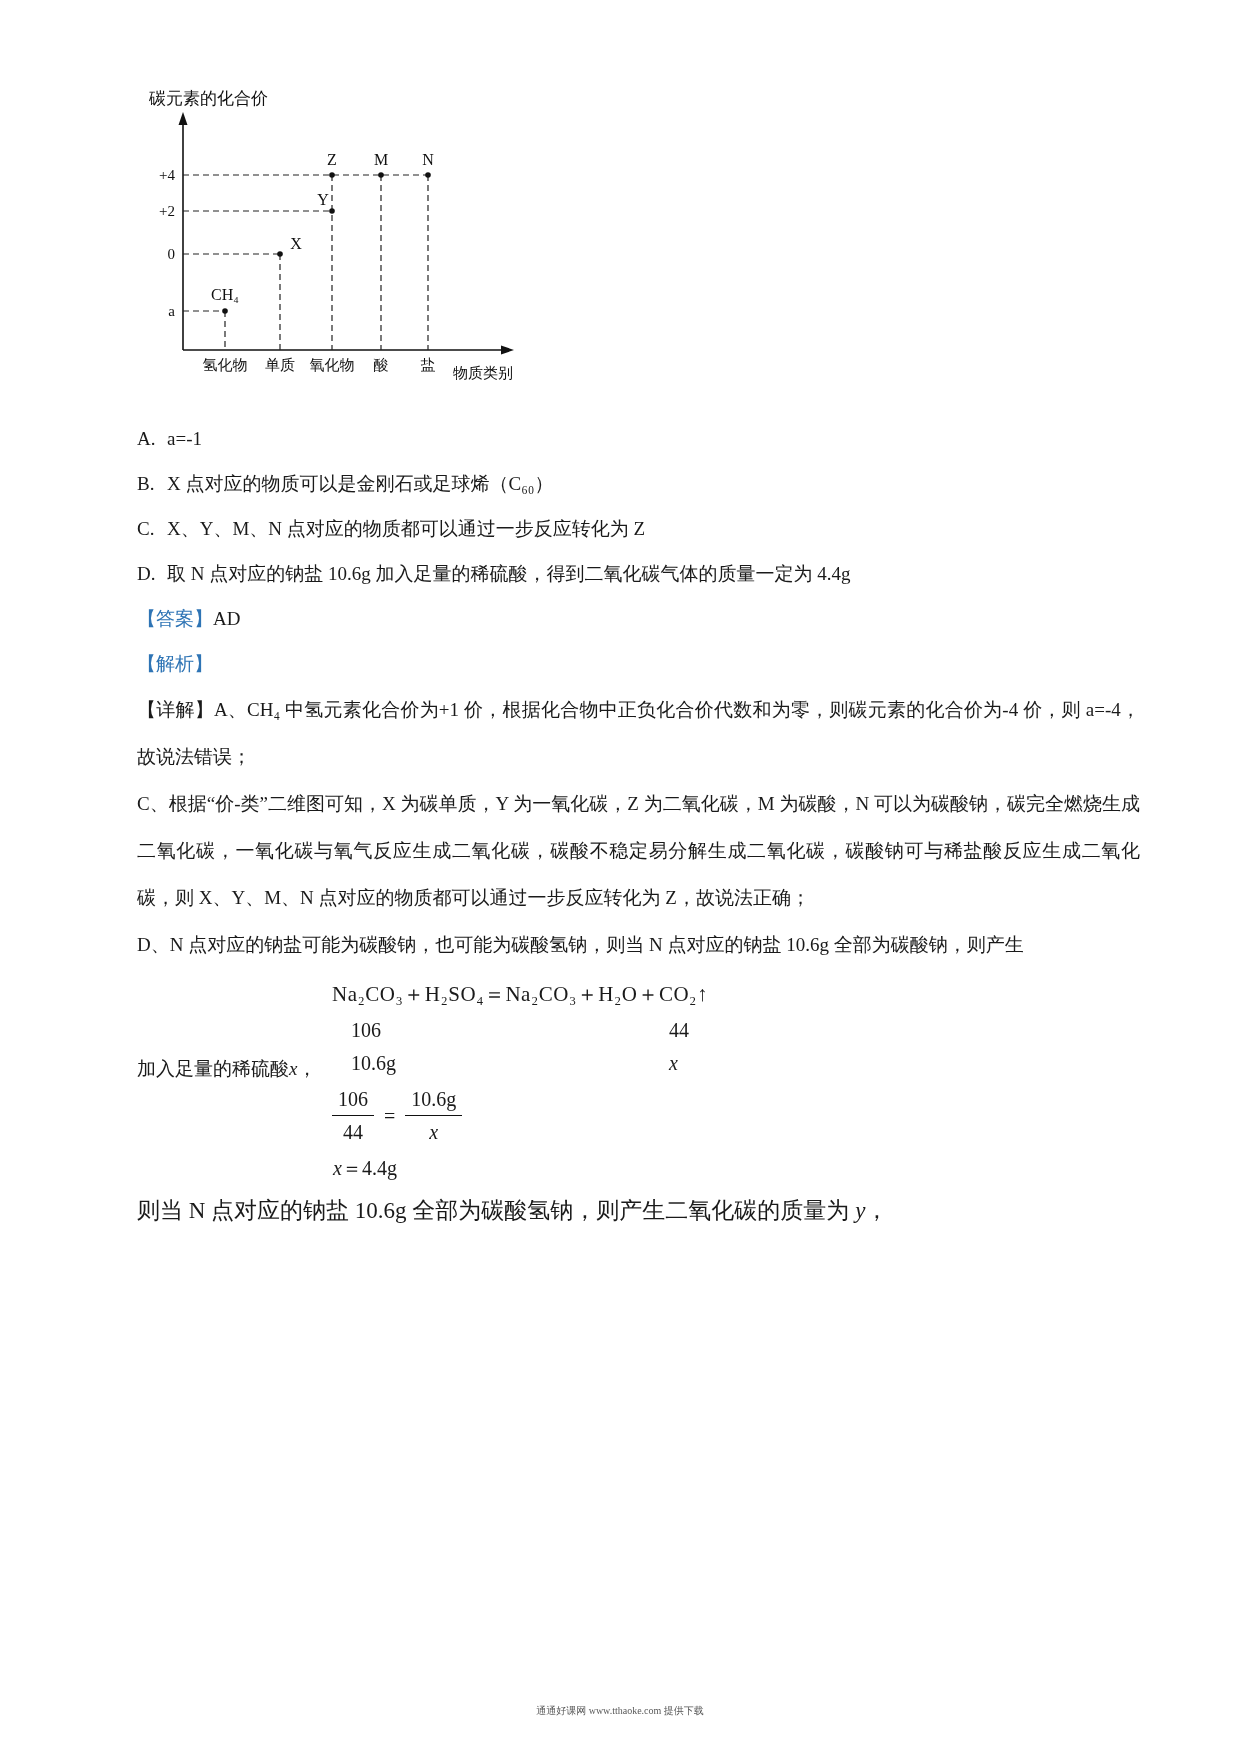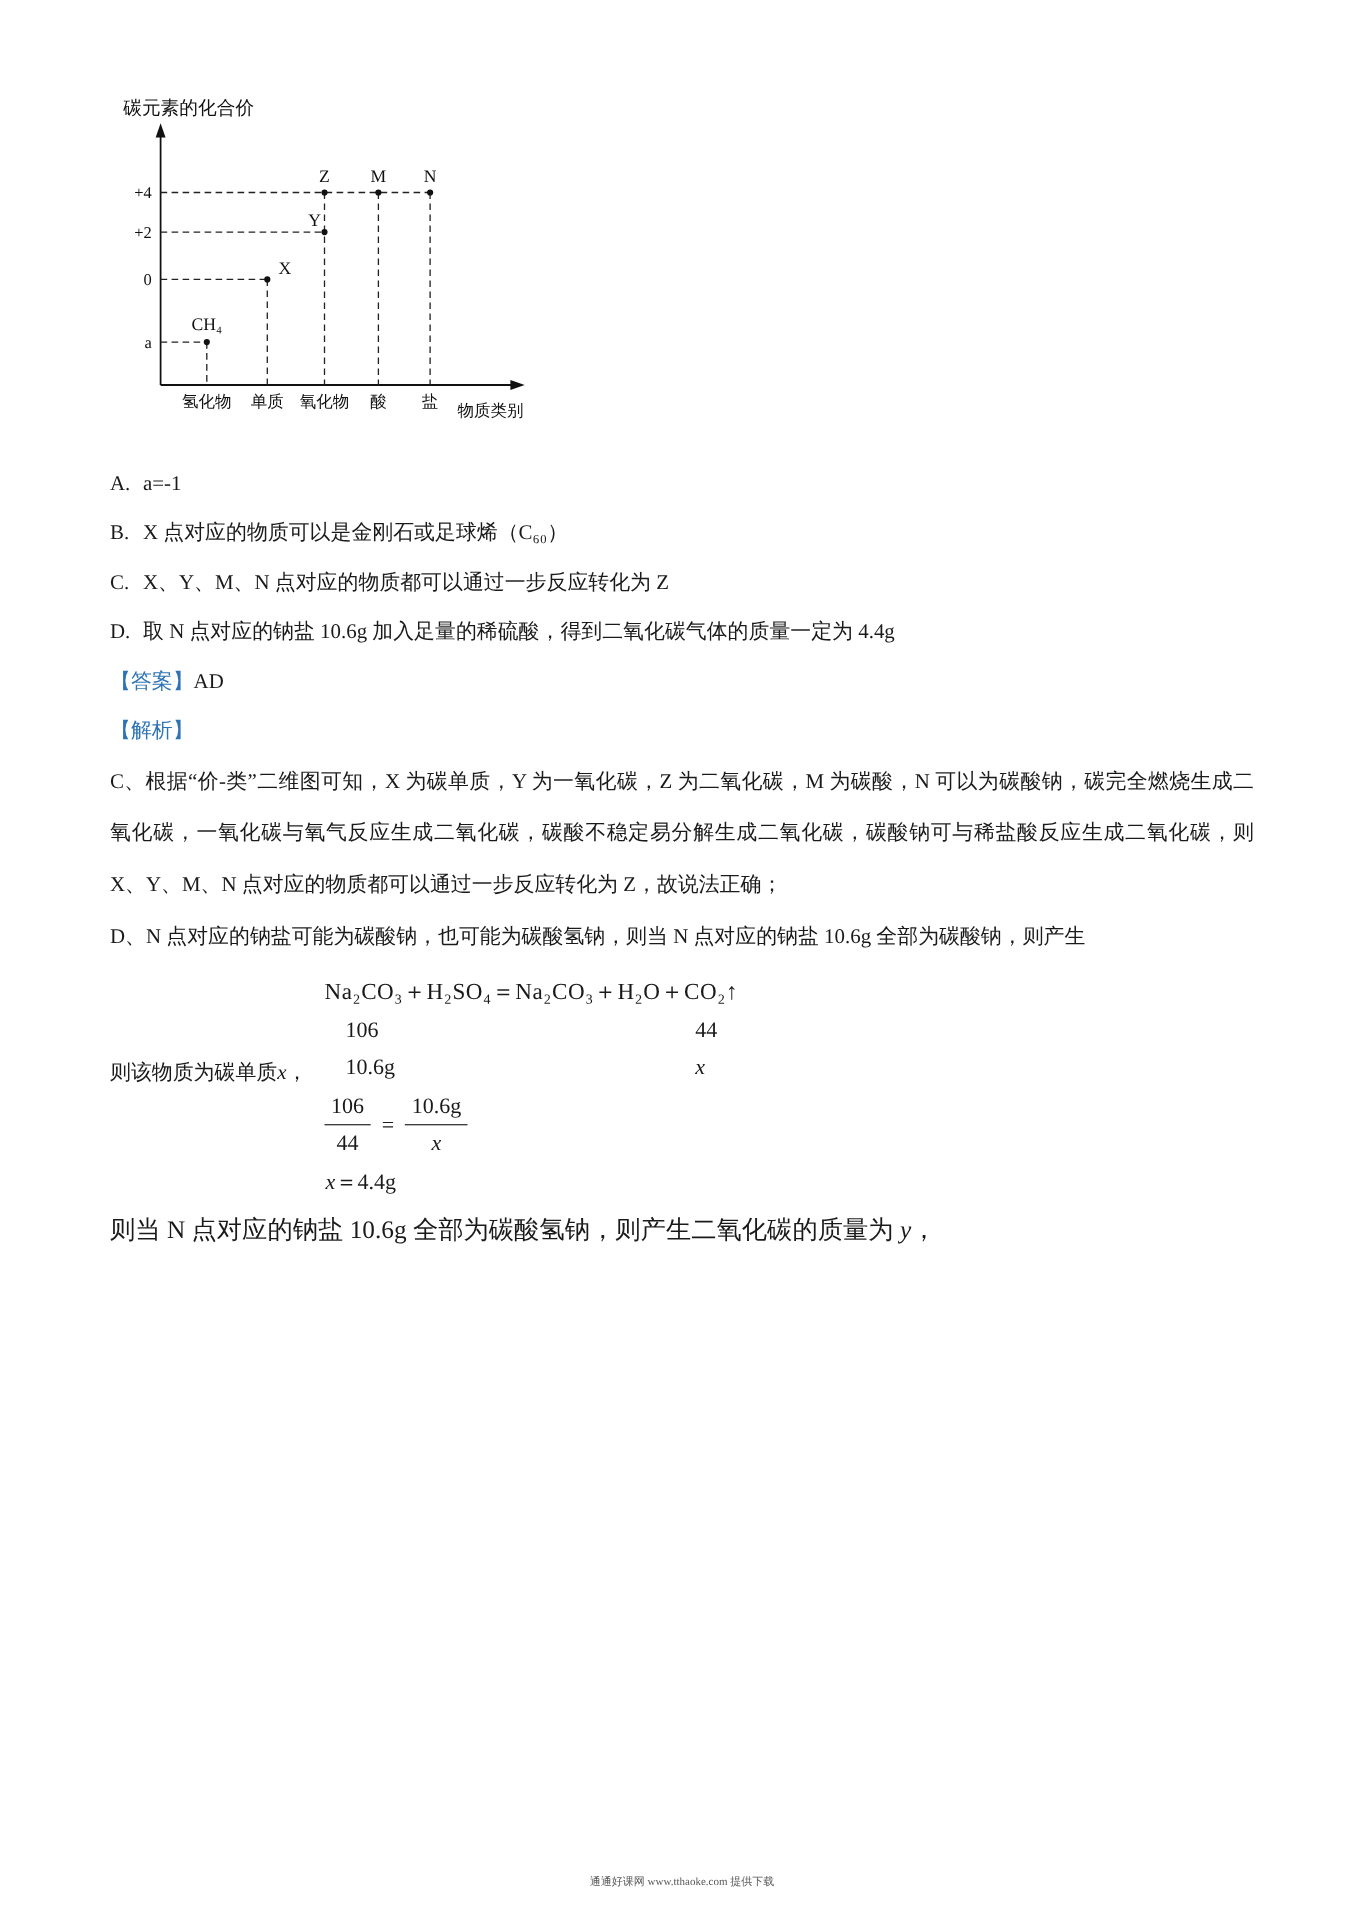--- a/index.html
+++ b/index.html
@@ -5,21 +5,21 @@
   :root{
     --accent-blue:#2E74B5;
     --footer-gray:#595959;
     --text:#1a1a1a;
   }
   html,body{margin:0;padding:0;background:#ffffff;}
   .page{
     position:relative;width:1240px;height:1754px;margin:0 auto;background:#fff;
     font-family:"Liberation Serif","DejaVu Serif",serif;color:var(--text);overflow:hidden;
   }
-  .content{padding:88px 100px 0 100px;}
+  .content{padding:88px 100px 0 100px;margin-left:37px;}
 
   
   .chart-wrap{margin-left:-2px;}
   .chart-svg text{fill:#111;}
   .c-title{font-size:17px;font-family:"DejaVu Sans","Liberation Sans",sans-serif;}
   .c-cat,.c-xlabel{font-size:15px;font-family:"DejaVu Sans","Liberation Sans",sans-serif;}
   .c-tick{font-size:15px;font-family:"Liberation Serif","DejaVu Serif",serif;}
   .c-pt{font-size:16px;font-family:"Liberation Serif","DejaVu Serif",serif;}
   .axis{stroke:#111;stroke-width:1.6;fill:none;}
   .axis-fill{fill:#111;stroke:none;}
@@ -147,20 +147,21 @@
 
     <div class="answer-line">
       <span class="tag-blue">【答案】</span><span>AD</span>
     </div>
 
     <div class="analysis-line">
       <span class="tag-blue">【解析】</span>
     </div>
 
     <div class="explanation">
+      <p><span>【详解】</span><span>A、CH₄ 中氢元素化合价为+1 价，根据化合物中正负化合价代数和为零，则碳元素的化合价为-4 价，则 a=-4，故说法错误；</span></p>
       <p>C、根据“价-类”二维图可知，X 为碳单质，Y 为一氧化碳，Z 为二氧化碳，M 为碳酸，N 可以为碳酸钠，碳完全燃烧生成二氧化碳，一氧化碳与氧气反应生成二氧化碳，碳酸不稳定易分解生成二氧化碳，碳酸钠可与稀盐酸反应生成二氧化碳，则 X、Y、M、N 点对应的物质都可以通过一步反应转化为 Z，故说法正确；</p>
       <p>D、N 点对应的钠盐可能为碳酸钠，也可能为碳酸氢钠，则当 N 点对应的钠盐 10.6g 全部为碳酸钠，则产生</p>
     </div>
 
     <div class="calc-block">
       <div class="calc-eq">Na₂CO₃＋H₂SO₄＝Na₂CO₃＋H₂O＋CO₂↑</div>
       <div class="calc-row">
         <span class="pa">106</span>
         <span class="pb">44</span>
       </div>
@@ -173,21 +174,21 @@
             <span class="fnum">106</span>
             <span class="fden">44</span>
           </span>
         <span class="feq">=</span>
         <span class="frac">
             <span class="fnum">10.6g</span>
             <span class="fden var">x</span>
           </span>
       </div>
       <div class="calc-result"><span class="var">x</span><span>＝4.4g</span></div>
-      <div class="side-note"><span>则该物质为碳单质</span><span class="var">x</span><span>，</span></div>
+      <div class="side-note"><span>加入足量的稀硫酸</span><span class="var">x</span><span>，</span></div>
     </div>
 
     <p class="closing"><span>则当 N 点对应的钠盐 10.6g 全部为碳酸氢钠，则产生二氧化碳的质量为 </span><span class="var">y</span><span>，</span></p>
 
   </div>
 
   <div class="footer">
     <span>通通好课网  www.tthaoke.com 提供下载</span>
   </div>
 </div>

